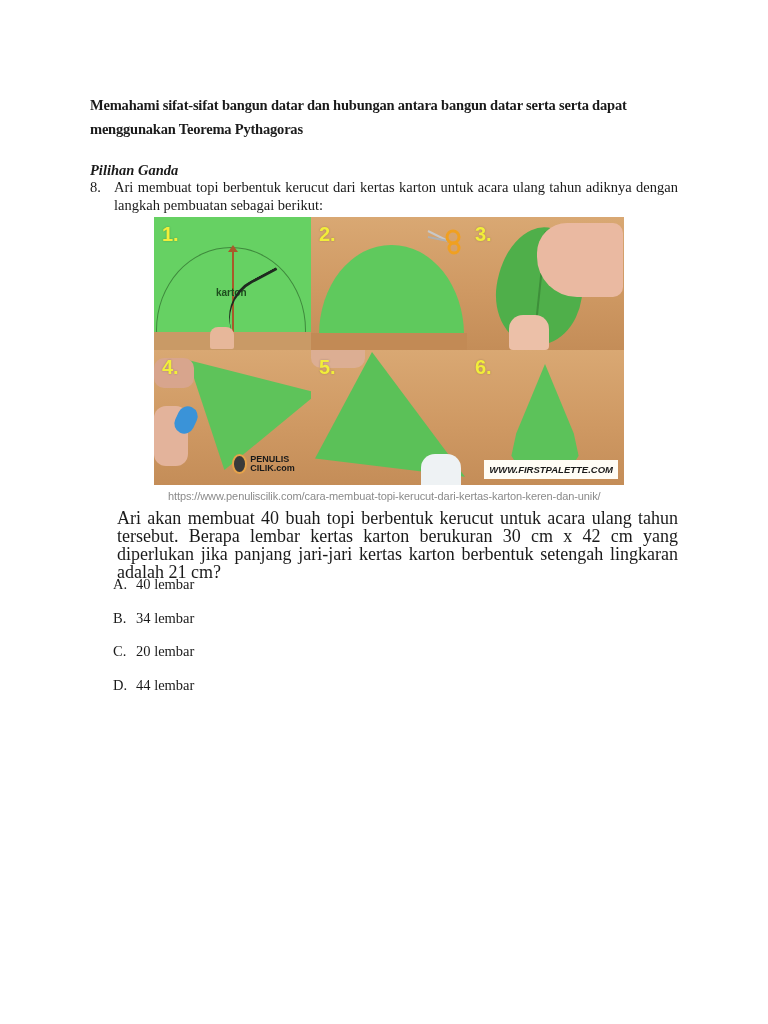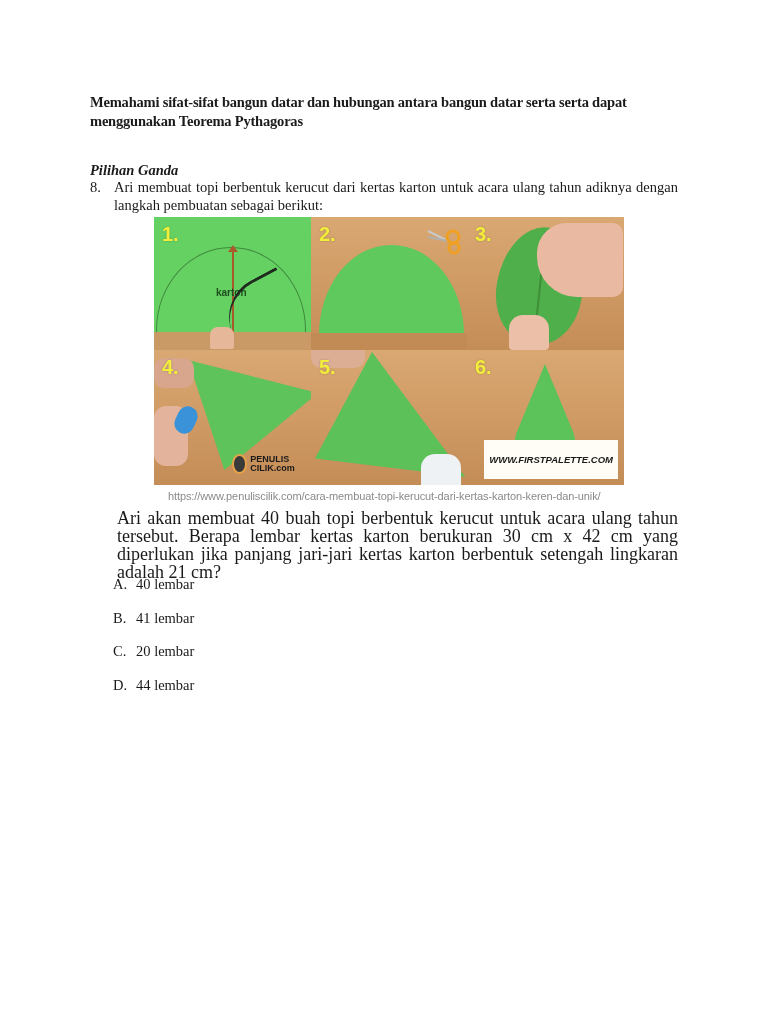--- a/index.html
+++ b/index.html
@@ -2,21 +2,21 @@
 <html><head>
 <meta charset="utf-8">
 <style>
   * { margin: 0; padding: 0; box-sizing: border-box; }
   html, body { width: 768px; height: 1024px; background: #ffffff; overflow: hidden; }
   body { position: relative; font-family: "DejaVu Serif", "Liberation Serif", serif; color: #1a1a1a; }
 
   .heading {
     position: absolute; left: 90px; top: 93px; width: 600px;
     font-family: "Liberation Serif", serif; font-weight: bold;
-    font-size: 14.5px; line-height: 19px; letter-spacing: -0.2px;
+    font-size: 14.5px; line-height: 24px; letter-spacing: -0.2px;
   }
   .section-title {
     position: absolute; left: 90px; top: 161px;
     font-family: "Liberation Serif", serif; font-weight: bold; font-size: 14.5px; line-height: 18px; font-style: italic;
   }
   .question {
     position: absolute; left: 90px; top: 178px; width: 588px;
     font-family: "Liberation Serif", serif; font-size: 14.5px; line-height: 18px;
   }
   .question .num { position: absolute; left: 0; top: 0; }
@@ -60,21 +60,21 @@
   .p4-logo { position: absolute; left: 78px; top: 104px; display: flex; align-items: center; gap: 3px; }
   .p4-logo .ico { width: 20px; height: 20px; border-radius: 50%; background: #3a3a3a; border: 2px solid #e6a34a; }
   .p4-logo .txt { font-family: "Liberation Sans", sans-serif; font-weight: bold; font-size: 9px; line-height: 9px; color: #1a1a1a; }
 
   .p5-cone { position: absolute; left: 4px; top: 2px; width: 150px; height: 130px; background: #5bc158; clip-path: polygon(38% 0%, 100% 96%, 0% 82%); }
   .p5-hand { position: absolute; left: 0; top: 0; width: 54px; height: 18px; background: #dcae93; border-radius: 0 0 10px 10px; }
   .p5-bottle { position: absolute; left: 110px; top: 104px; width: 40px; height: 32px; background: #eef2f4; border-radius: 14px 14px 0 0; }
 
   .p6-cone { position: absolute; left: 38px; top: 14px; width: 80px; height: 112px; background: #5cc25a; clip-path: polygon(50% 0%, 86% 62%, 92% 82%, 80% 96%, 50% 100%, 20% 96%, 8% 82%, 14% 62%); }
   .p6-wm {
-    position: absolute; right: 6px; bottom: 6px; background: #fffdf5; padding: 14px 5px;
+    position: absolute; right: 6px; bottom: 6px; background: #fffdf5; padding: 4px 5px;
     font-family: "Liberation Sans", sans-serif; font-style: italic; font-weight: bold; font-size: 9.5px; color: #1a1a1a;
   }
 
   .source-url {
     position: absolute; left: 168px; top: 490px; font-family: "Liberation Sans", sans-serif;
     font-size: 11px; color: #8a8a8a; letter-spacing: -0.1px;
   }
   .stem {
     position: absolute; left: 117px; top: 509px; width: 561px;
     font-family: "Liberation Serif", serif; font-size: 18px; line-height: 18px;
@@ -154,21 +154,21 @@
 
 <div class="stem">Ari akan membuat 40 buah topi berbentuk kerucut untuk acara ulang tahun tersebut. Berapa lembar kertas karton berukuran 30 cm x 42 cm yang diperlukan jika panjang jari-jari kertas karton berbentuk setengah lingkaran adalah 21 cm?</div>
 
 <div class="options">
   <div class="option">
     <span class="letter">A.</span>
     <span>40 lembar</span>
   </div>
   <div class="option">
     <span class="letter">B.</span>
-    <span>41 lembar</span>
+    <span>34 lembar</span>
   </div>
   <div class="option">
     <span class="letter">C.</span>
     <span>20 lembar</span>
   </div>
   <div class="option">
     <span class="letter">D.</span>
     <span>44 lembar</span>
   </div>
 </div>

